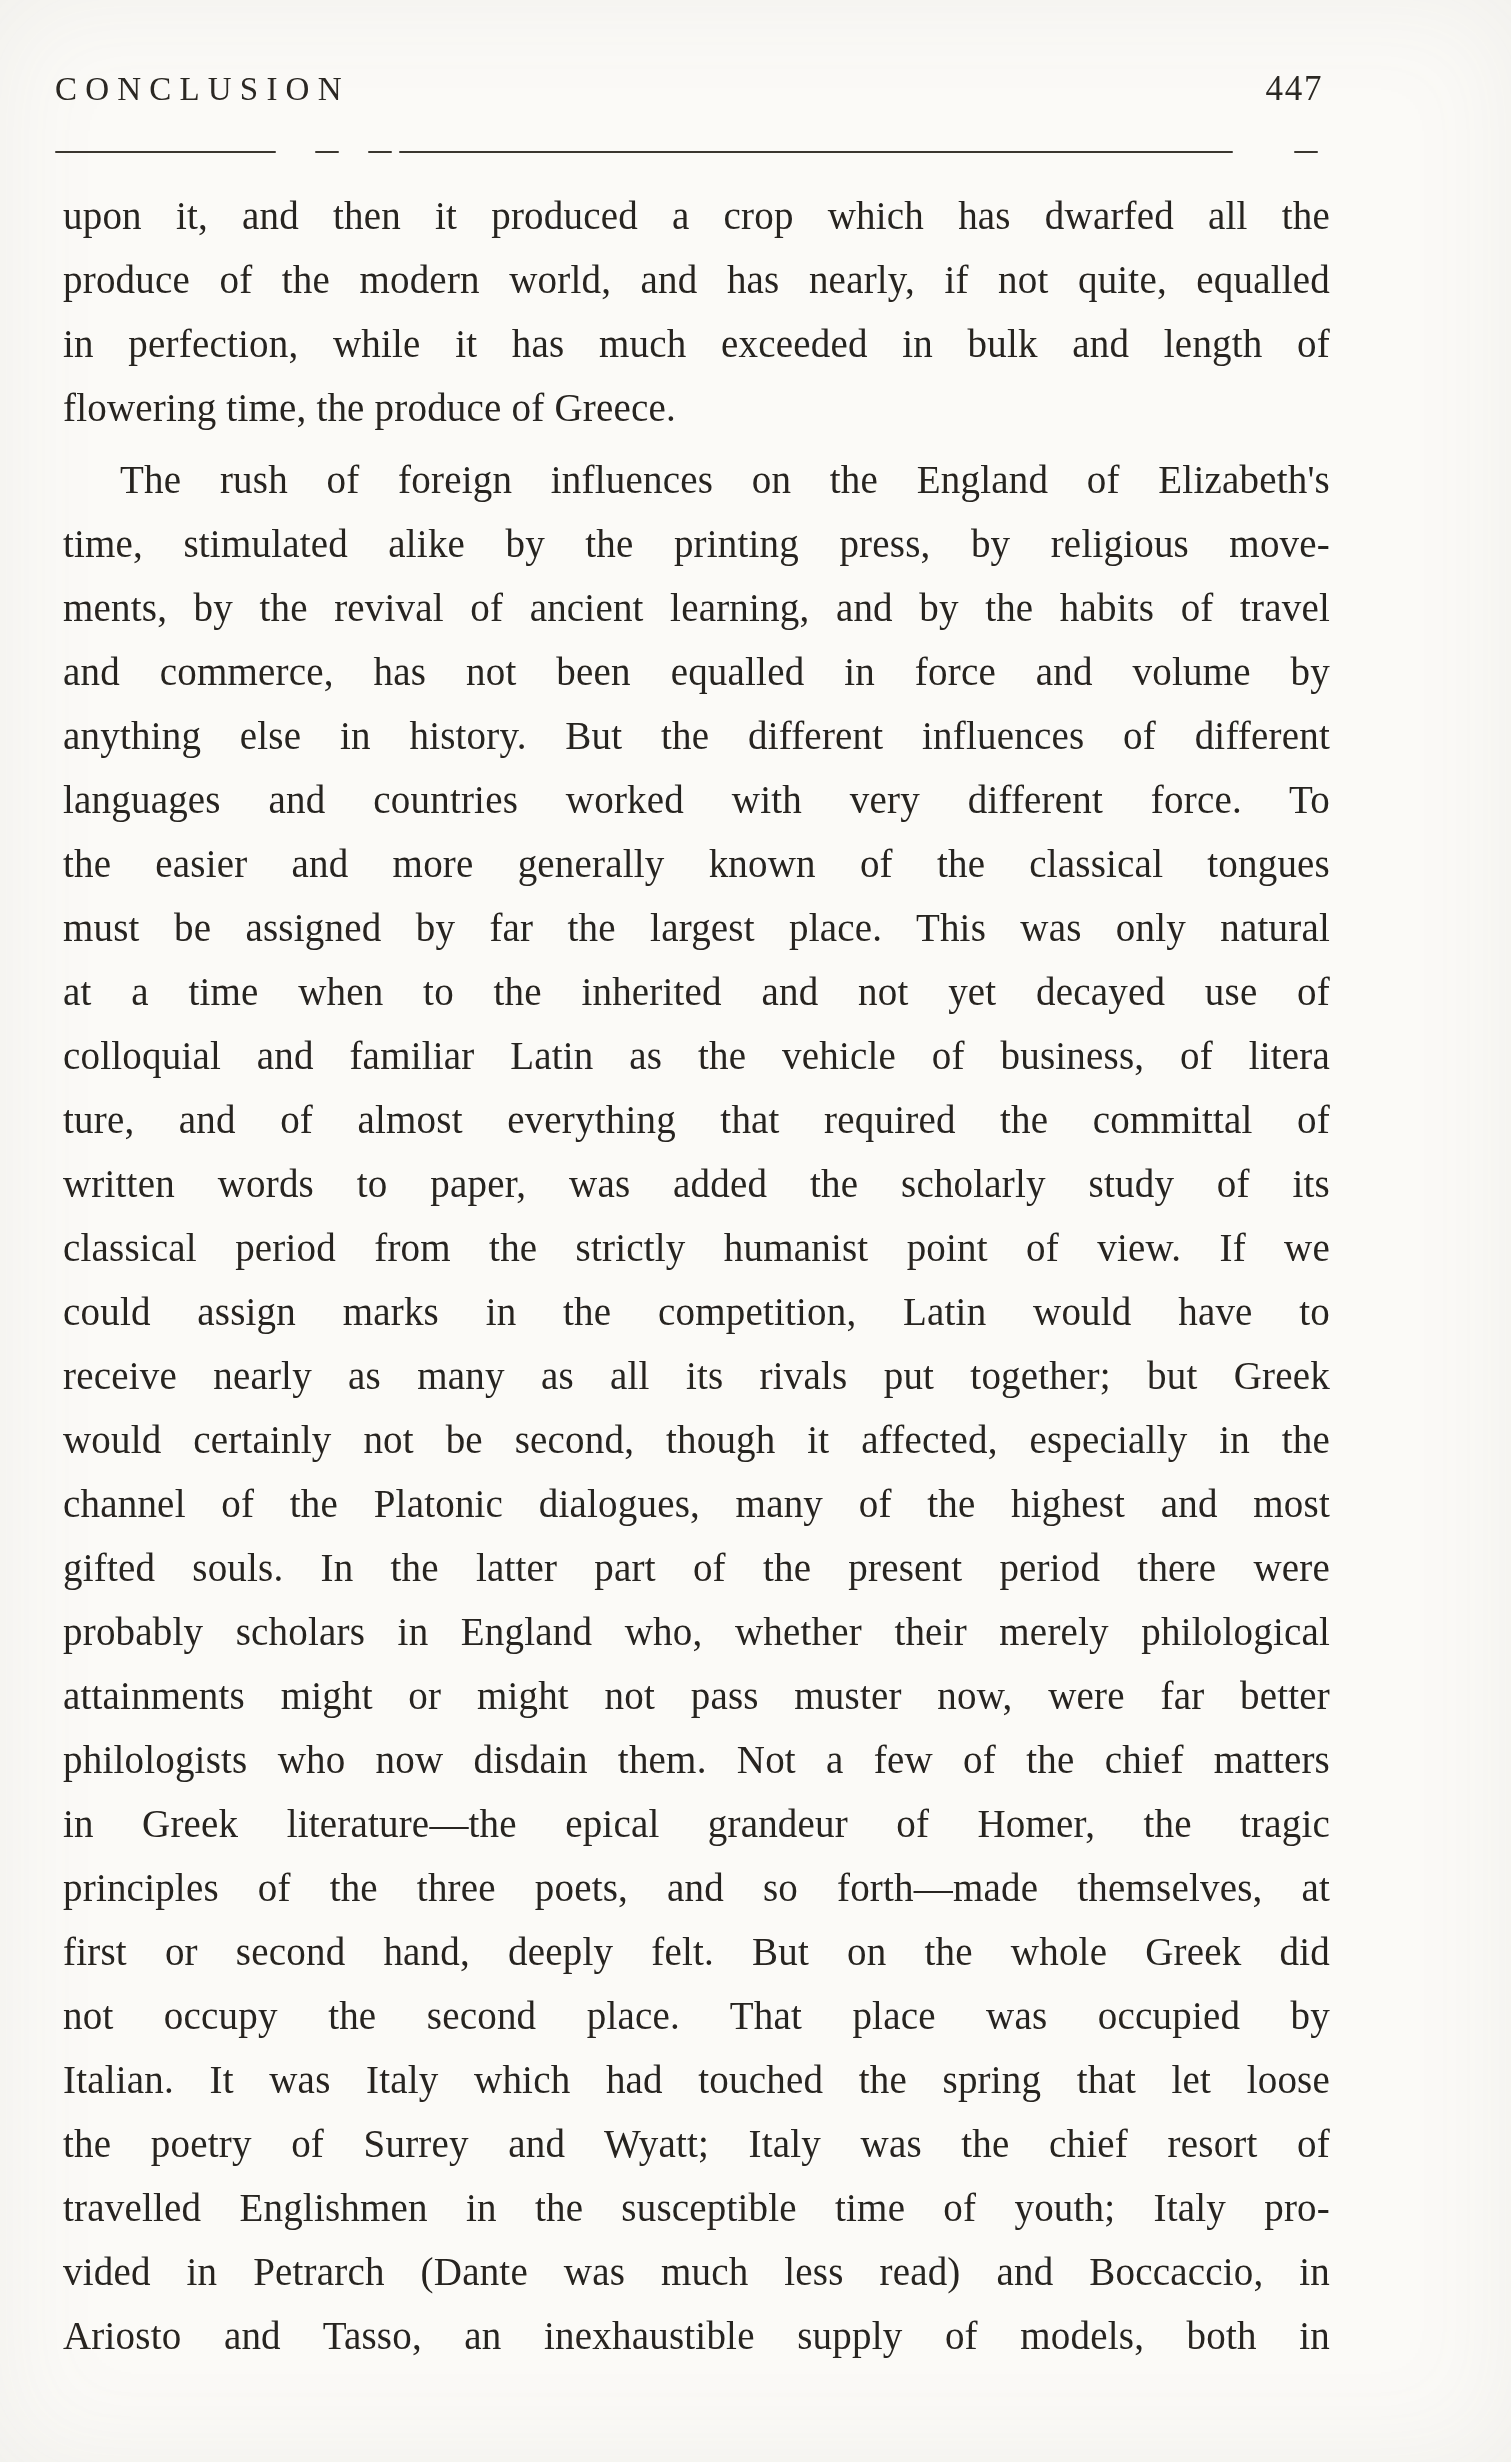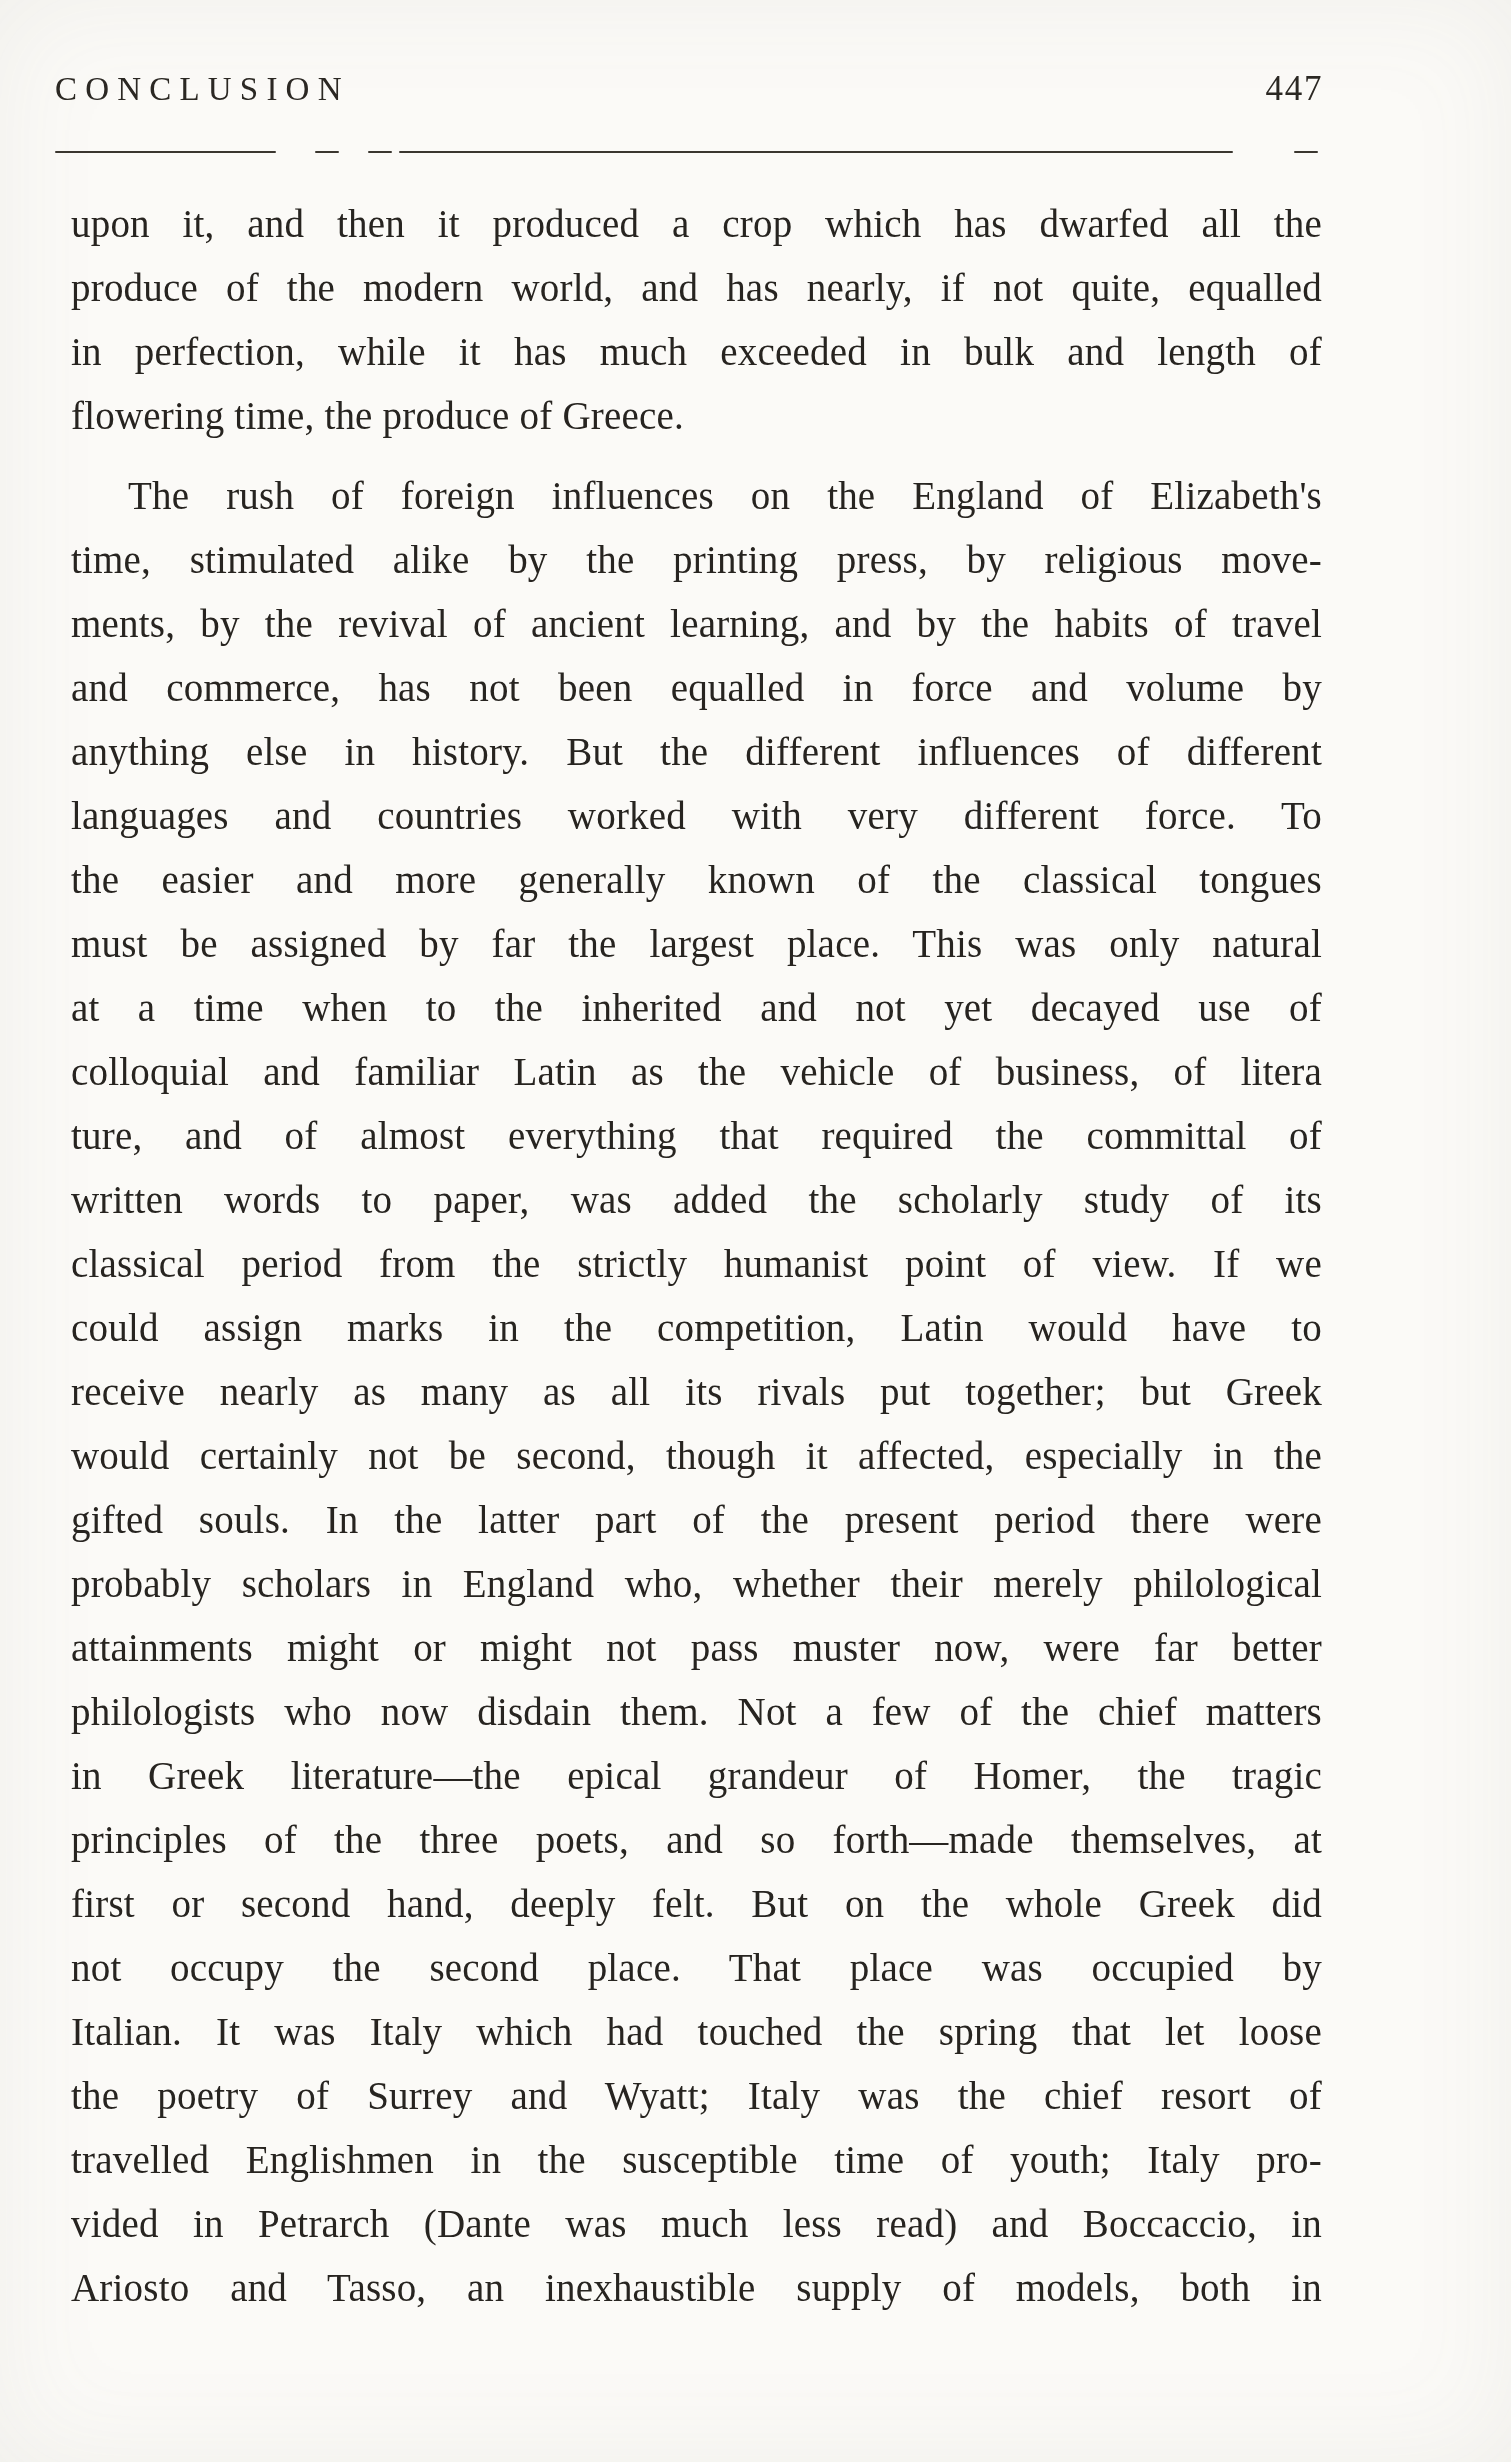--- a/index.html
+++ b/index.html
@@ -65,21 +65,21 @@
   .seg5 { left: 1294px; width: 24px; }
   .text-block {
     position: absolute;
     left: 55px;
     top: 176px;
     width: 1283px;
     font-size: 39px;
     line-height: 64px;
     letter-spacing: 0.2px;
   }
-  .paragraph { margin: 16px; }
+  .paragraph { margin: 8px; }
   .line {
     text-align: justify;
     text-align-last: justify;
     white-space: normal;
   }
   .line.no-justify {
     text-align-last: left;
   }
   .line.indent {
     text-indent: 57px;
@@ -120,20 +120,21 @@
         <div class="line">the easier and more generally known of the classical tongues</div>
         <div class="line">must be assigned by far the largest place.  This was only natural</div>
         <div class="line">at a time when to the inherited and not yet decayed use of</div>
         <div class="line">colloquial and familiar Latin as the vehicle of business, of litera</div>
         <div class="line">ture, and of almost everything that required the committal of</div>
         <div class="line">written words to paper, was added the scholarly study of its</div>
         <div class="line">classical period from the strictly humanist point of view.  If we</div>
         <div class="line">could assign marks in the competition, Latin would have to</div>
         <div class="line">receive nearly as many as all its rivals put together; but Greek</div>
         <div class="line">would certainly not be second, though it affected, especially in the</div>
+        <div class="line">channel of the Platonic dialogues, many of the highest and most</div>
         <div class="line">gifted souls.  In the latter part of the present period there were</div>
         <div class="line">probably scholars in England who, whether their merely philological</div>
         <div class="line">attainments might or might not pass muster now, were far better</div>
         <div class="line">philologists who now disdain them.  Not a few of the chief matters</div>
         <div class="line">in Greek literature—the epical grandeur of Homer, the tragic</div>
         <div class="line">principles of the three poets, and so forth—made themselves, at</div>
         <div class="line">first or second hand, deeply felt.  But on the whole Greek did</div>
         <div class="line">not occupy the second place.  That place was occupied by</div>
         <div class="line">Italian.  It was Italy which had touched the spring that let loose</div>
         <div class="line">the poetry of Surrey and Wyatt; Italy was the chief resort of</div>

